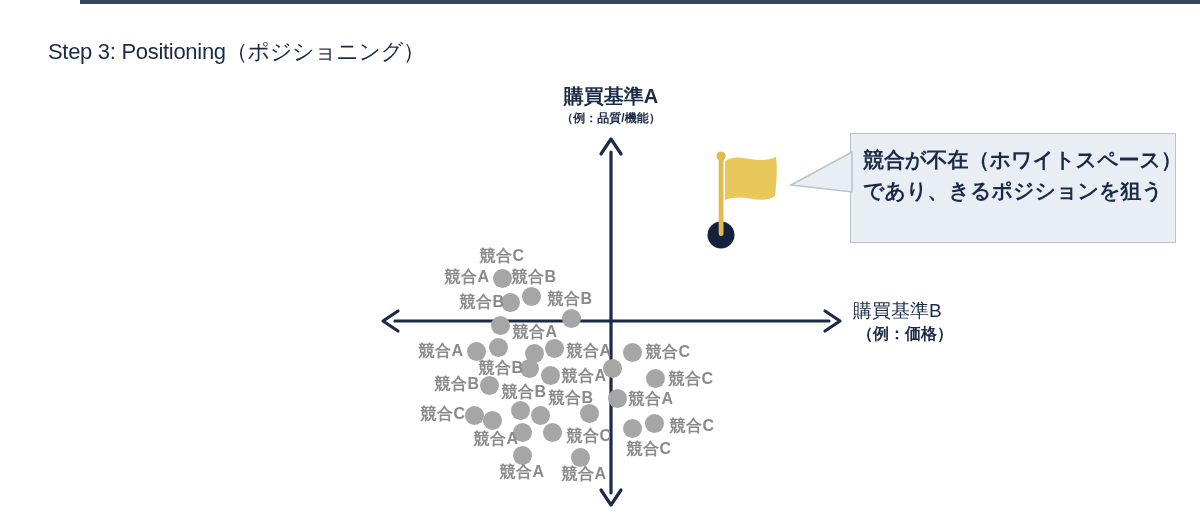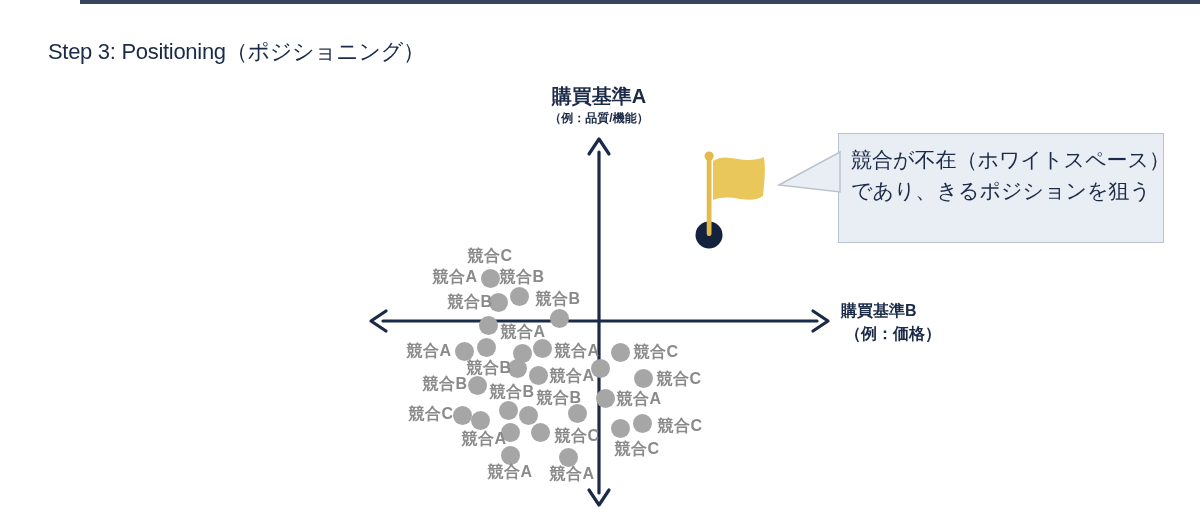--- a/index.html
+++ b/index.html
@@ -10,52 +10,52 @@
   }
   .top-bar{
     position:absolute;left:80px;right:0;top:0;height:4px;
     background:var(--navy,#1b2a47);opacity:.88;
   }
   .page-title{
     position:absolute;left:48px;top:22px;
     font-size:22px;font-weight:400;letter-spacing:-0.3px;
     color:var(--navy,#1b2a47);white-space:nowrap;
   }
-  .diagram{position:absolute;inset:0;}
+  .diagram{position:absolute;inset:0;margin-left:12px;}
   .axes-svg{position:absolute;left:0;top:0;z-index:1;}
   .axis-title-y{
     position:absolute;left:599px;top:84px;transform:translateX(-50%);
     text-align:center;color:var(--navy,#1b2a47);z-index:4;white-space:nowrap;
   }
   .axis-title-y .t1{font-size:20px;font-weight:800;line-height:24px;}
   .axis-title-y .t2{font-size:12px;font-weight:800;line-height:20px;}
   .axis-title-x{
     position:absolute;left:841px;top:299px;
     color:var(--navy,#1b2a47);z-index:4;white-space:nowrap;
   }
-  .axis-title-x .t1{font-size:16px;font-weight:700;line-height:24px;}
+  .axis-title-x .t1{font-size:19px;font-weight:400;line-height:24px;}
   .axis-title-x .t2{font-size:16px;font-weight:800;line-height:21px;padding-left:4px;}
   .dot{
     position:absolute;width:19px;height:19px;border-radius:50%;
     background:var(--dot-gray,#a6a6a6);z-index:2;
   }
   .dot-label{
     position:absolute;transform:translate(-50%,-50%);
     font-size:16px;font-weight:700;color:var(--label-gray,#8a8a8a);
     white-space:nowrap;z-index:3;letter-spacing:0.5px;
   }
   .flag{position:absolute;width:77px;height:104px;z-index:4;}
   .callout{
     position:absolute;left:838px;top:133px;width:300px;height:88px;
     background:var(--callout-bg,#e9eef4);
     border:1.5px solid var(--callout-border,#b9c2cd);
     padding:10px 12px;z-index:5;
   }
   .callout-line{
-    font-size:21px;font-weight:400;line-height:31px;
+    font-size:21px;font-weight:700;line-height:31px;
     color:var(--navy,#1b2a47);white-space:nowrap;
   }
   .callout-pointer{position:absolute;left:777px;top:147px;z-index:6;}
 </style>
 </head>
 <body>
 
 <div class="top-bar"></div>
 
 <h1 class="page-title">Step 3: Positioning（ポジショニング）</h1>

